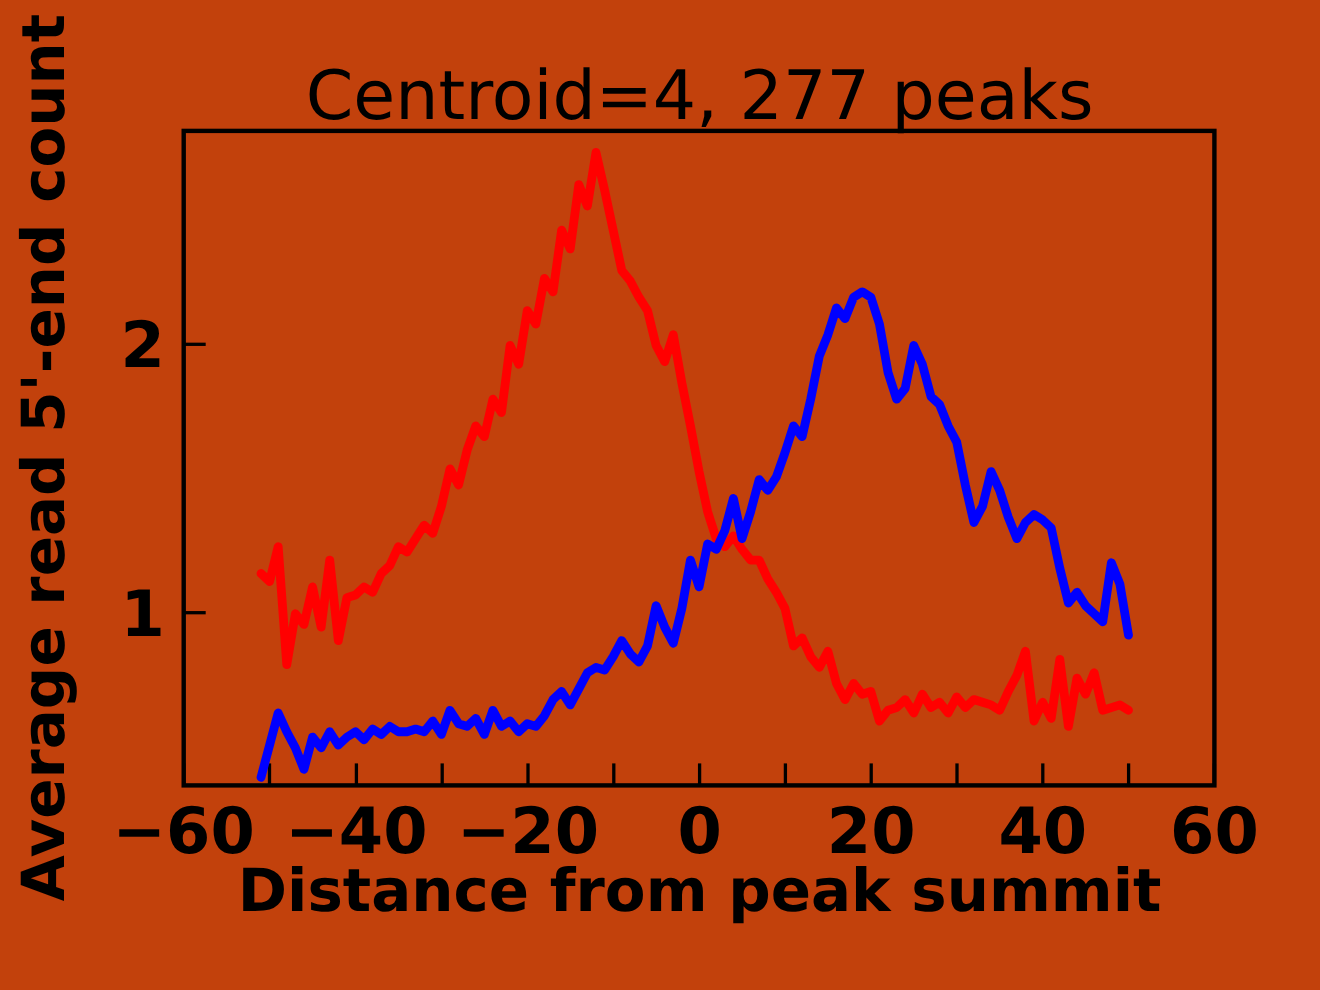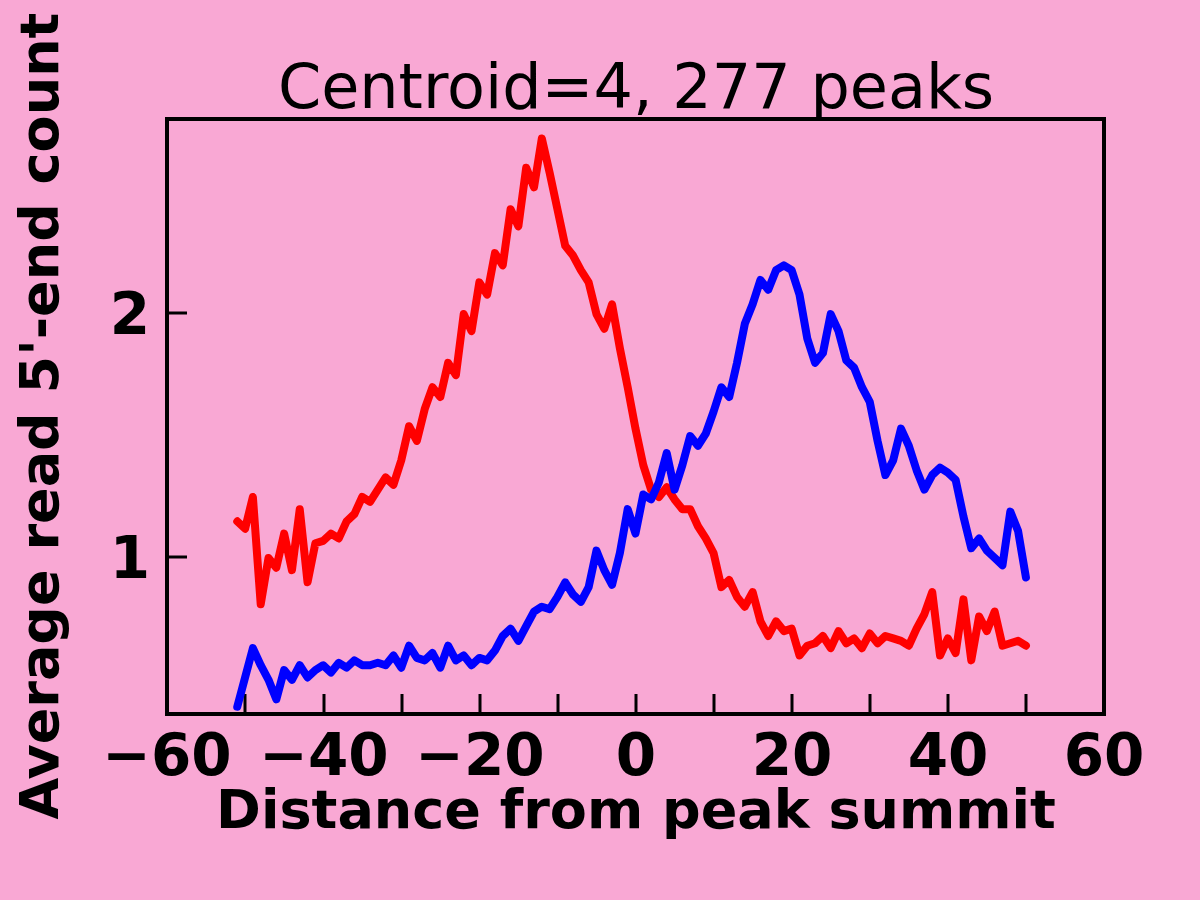--- a/index.html
+++ b/index.html
@@ -4,21 +4,21 @@
 <style>
   html, body {
     margin: 0;
     padding: 0;
     background: #ffffff;
   }
   #page {
     position: relative;
     width: 1200px;
     height: 900px;
-    background: #f9a8d4;
+    background: #c2410c;
     font-family: "DejaVu Sans", sans-serif;
     overflow: hidden;
   }
   #chart-svg {
     position: absolute;
     left: 0;
     top: 0;
     width: 1200px;
     height: 900px;
     display: block;

